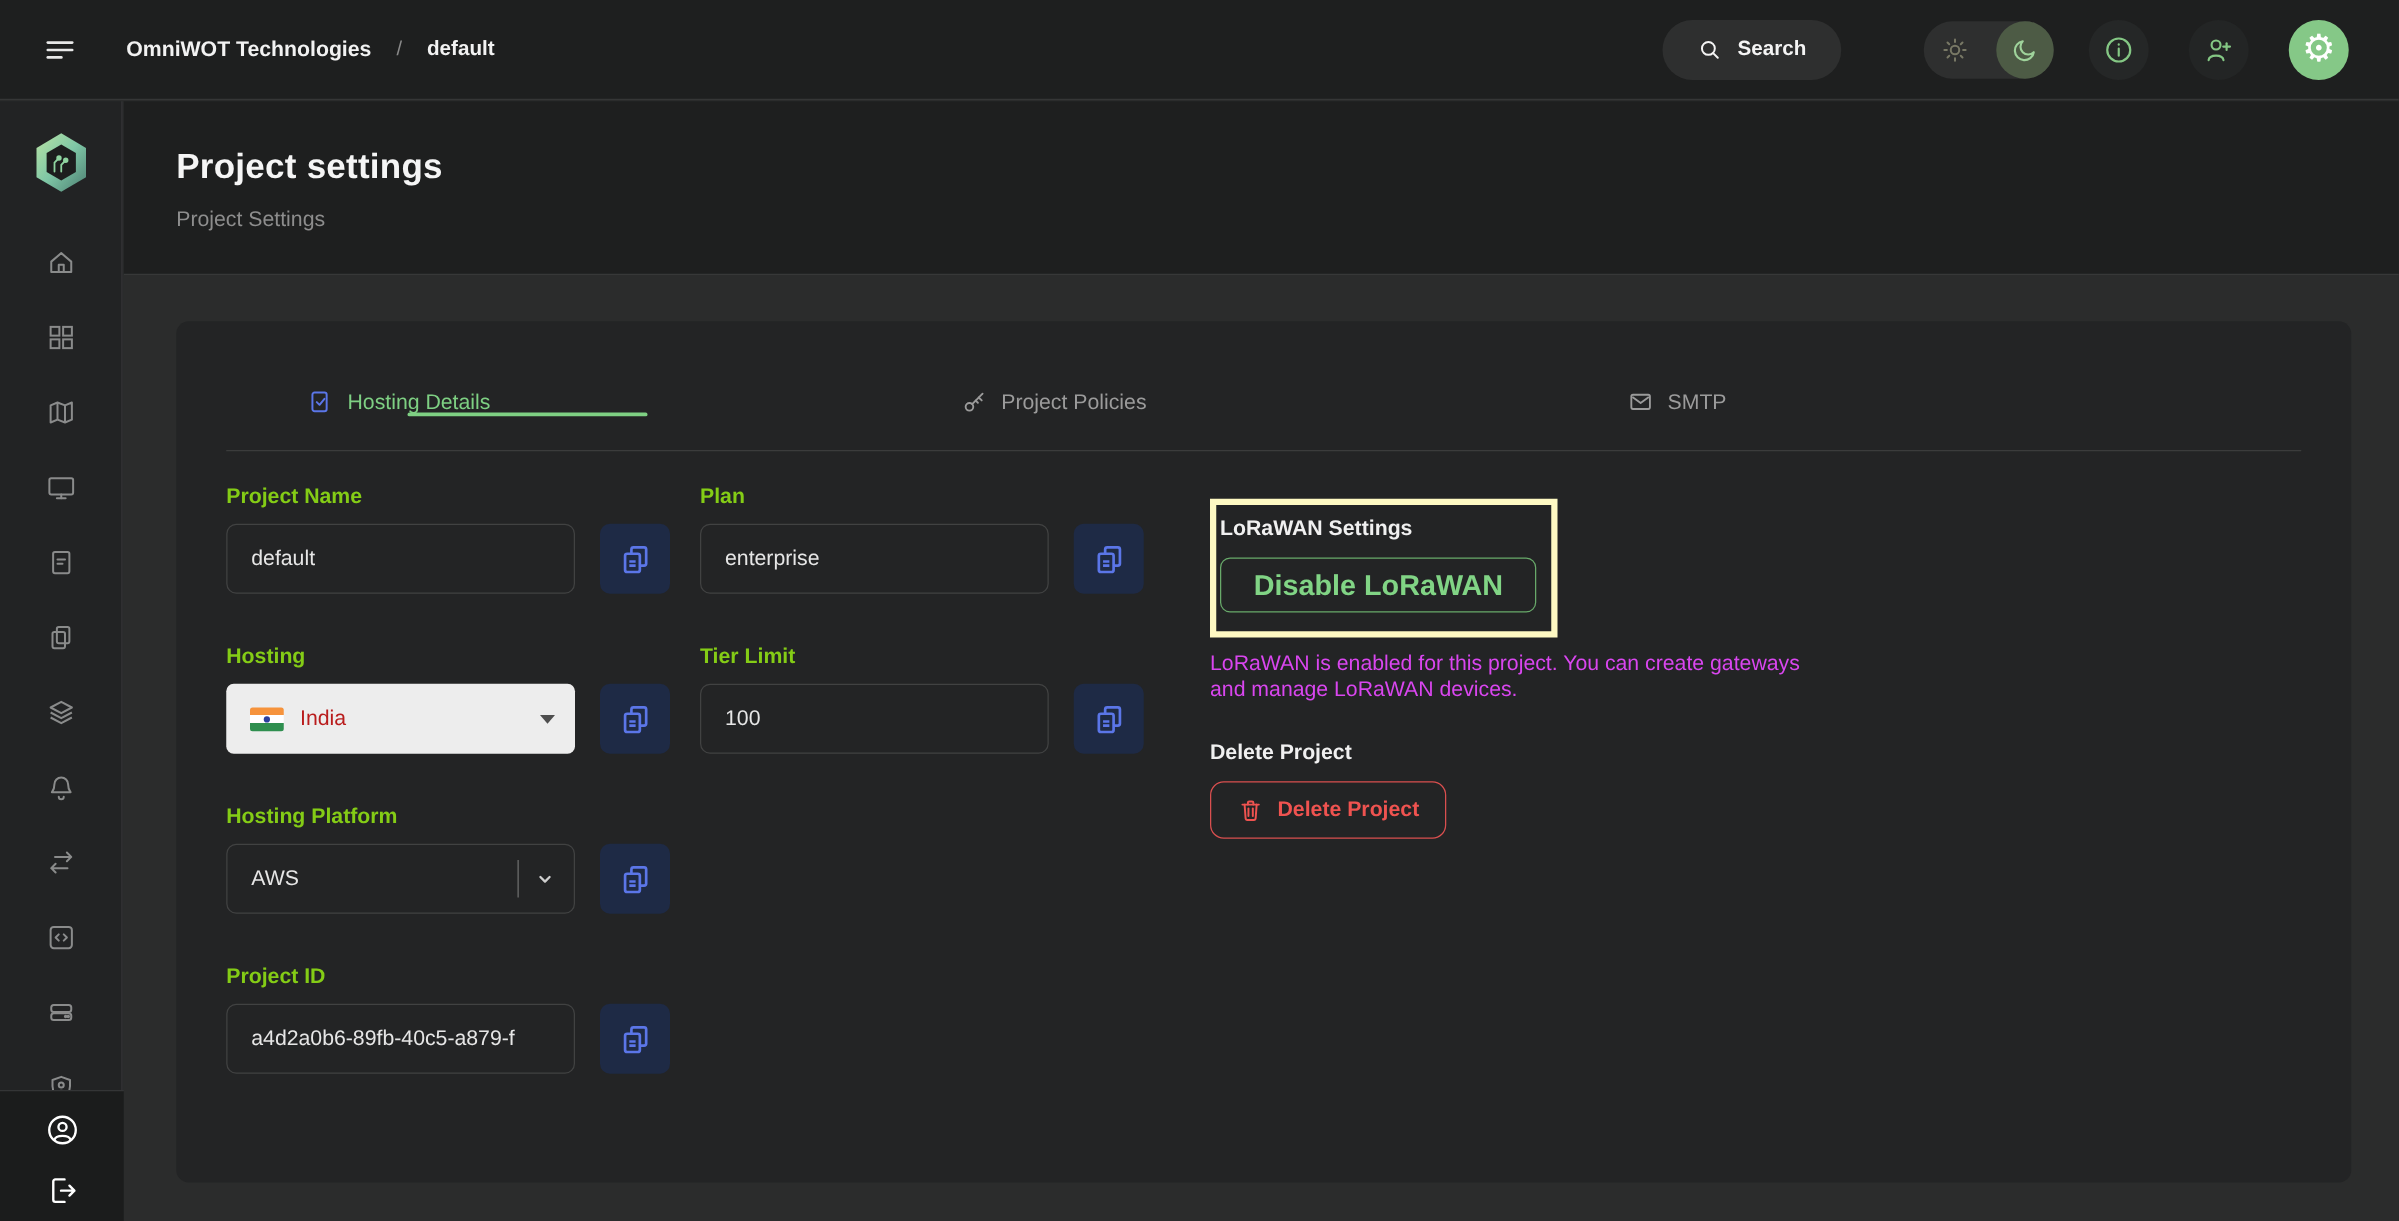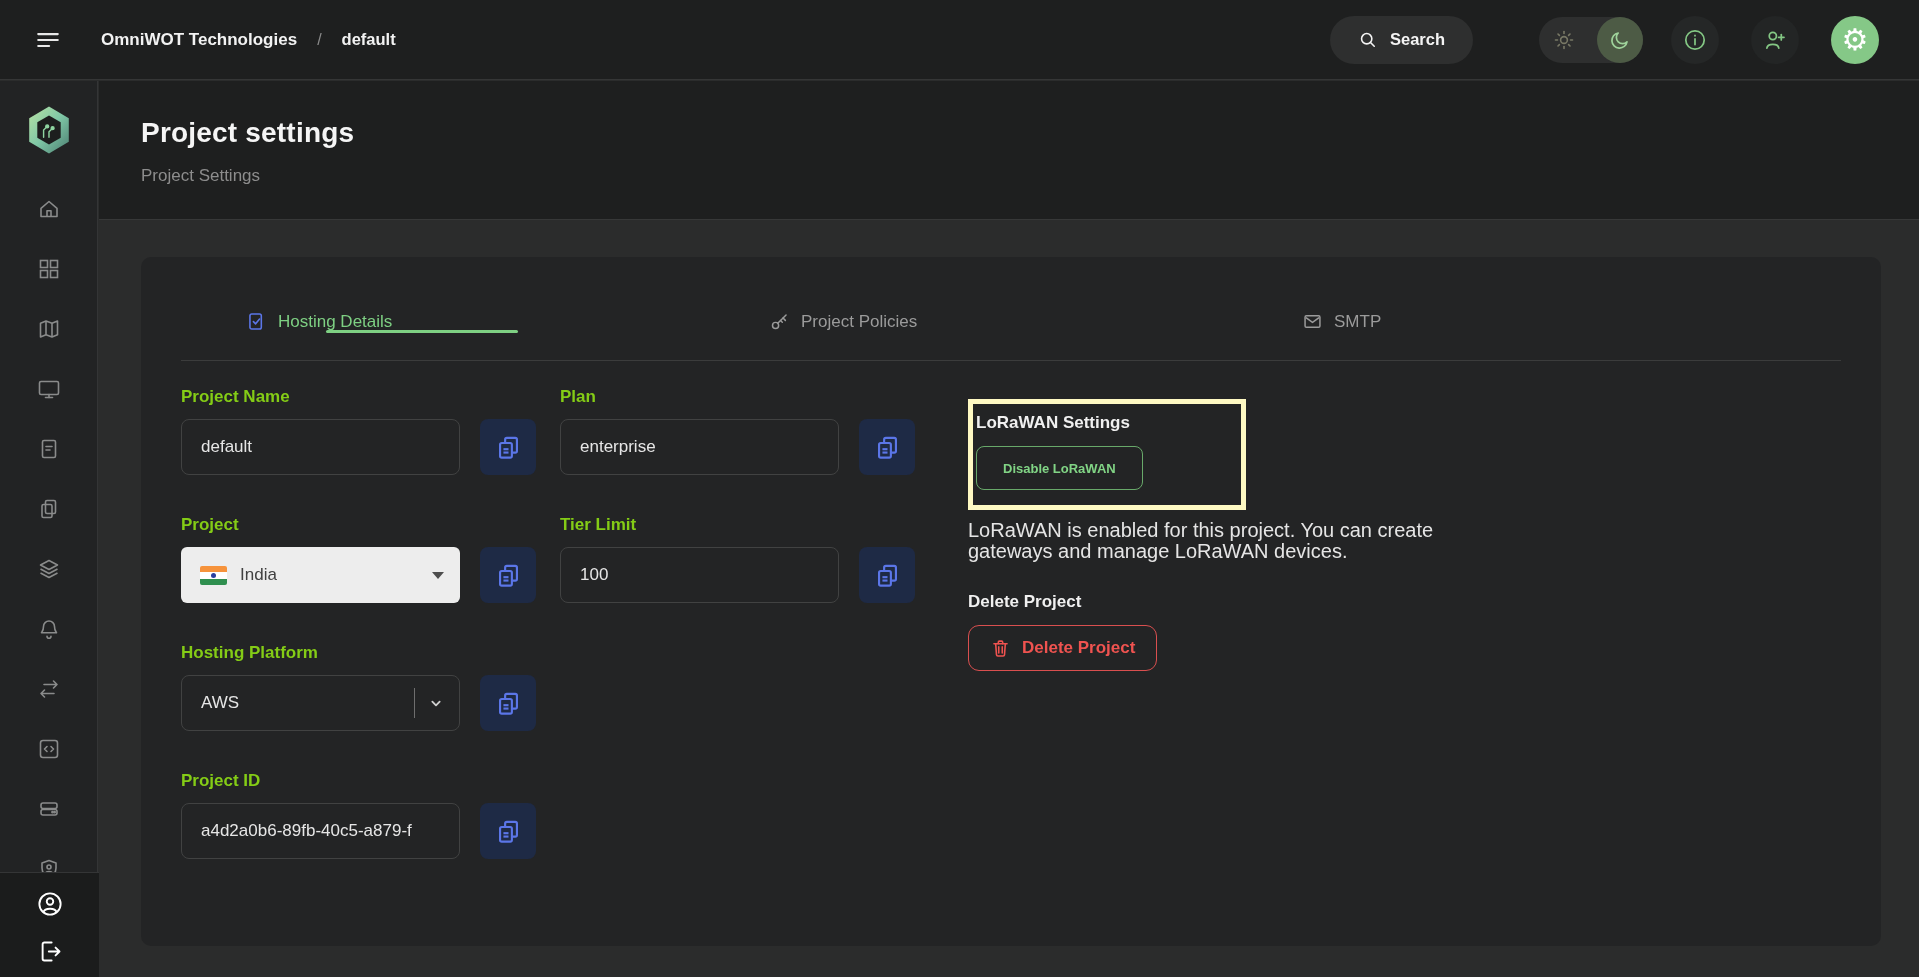--- a/index.html
+++ b/index.html
@@ -75,37 +75,37 @@
                 font-family:"Liberation Sans", sans-serif; outline:none; }
   .copy-btn { width:56px; height:56px; border-radius:8px; background:#1e2a45; border:none;
               display:flex; align-items:center; justify-content:center; cursor:pointer; flex:none; }
 
   .select-box { width:279px; height:56px; border-radius:6px; background:#ededed;
                 display:flex; align-items:center; padding:0 16px 0 19px; cursor:pointer; }
   .flag { position:relative; width:27px; height:19px; border-radius:2px; flex:none;
           background:linear-gradient(#f6933c 33.3%, #ffffff 33.3% 66.6%, #2f8f4f 66.6%); }
   .flag::after { content:""; position:absolute; left:11px; top:7px; width:5px; height:5px;
                  border-radius:50%; background:#2b3f9e; }
-  .select-value { color:#404040; font-size:17px; margin-left:13px; }
+  .select-value { color:#b91c1c; font-size:17px; margin-left:13px; }
   .select-caret { margin-left:auto; width:0; height:0; border-left:6px solid transparent;
                   border-right:6px solid transparent; border-top:7px solid #4e4e4e; }
 
   .select-dark { width:279px; height:56px; border-radius:8px; border:1px solid #414242;
                  display:flex; align-items:center; padding:0 12px 0 19px; cursor:pointer; }
   .select-dark .select-value { color:#e6e6e6; margin-left:0; }
   .vline { width:1px; height:30px; background:#6e6e6e; margin-left:auto; margin-right:10px; }
 
   
   .highlight-box { width:278px; border:5px solid #fef9c3; padding:9px 0 15px 3px; margin-top:12px; }
   .lorawan-heading { color:#f0f0f0; font-size:17px; font-weight:bold; }
   .disable-btn { margin-top:13px; height:44px; padding:0 26px; background:transparent;
                  border:1.5px solid #68a96a; border-radius:8px; color:#81d485;
-                 font-size:13px; font-weight:bold; cursor:pointer;
+                 font-size:23px; font-weight:bold; cursor:pointer;
                  font-family:"Liberation Sans", sans-serif; }
-  .lorawan-desc { margin-top:10px; width:478px; color:#e5e5e5; font-size:20px; line-height:21px; }
+  .lorawan-desc { margin-top:10px; width:478px; color:#d946ef; font-size:17px; line-height:21px; }
   .delete-heading { margin-top:30px; color:#f0f0f0; font-size:17px; font-weight:bold; }
   .delete-btn { margin-top:13px; height:46px; padding:0 21px; background:transparent;
                 border:1.5px solid #d94f4f; border-radius:11px; color:#ef5350;
                 font-size:17px; font-weight:bold; display:flex; align-items:center; gap:11px;
                 cursor:pointer; font-family:"Liberation Sans", sans-serif; }
 </style>
 </head>
 <body>
 
 <header class="topbar">
@@ -335,21 +335,21 @@
             <svg width="27" height="27" viewBox="0 0 24 24" fill="none" stroke="#5b76e8" stroke-width="1.9" stroke-linejoin="round">
                 <rect x="9" y="3.5" width="10.5" height="13" rx="1.5"></rect>
                 <rect x="4.5" y="8" width="10.5" height="13" rx="1.5" fill="#1e2a45"></rect>
                 <line x1="7.5" y1="13.5" x2="12" y2="13.5"></line>
                 <line x1="7.5" y1="16.5" x2="12" y2="16.5"></line>
               </svg>
           </button>
         </div>
       </div>
       <div class="field">
-        <div class="field-label">Project</div>
+        <div class="field-label">Hosting</div>
         <div class="field-row">
           <div class="select-box">
             <div class="flag"></div>
             <span class="select-value">India</span>
             <div class="select-caret"></div>
           </div>
           <button class="copy-btn">
             <svg width="27" height="27" viewBox="0 0 24 24" fill="none" stroke="#5b76e8" stroke-width="1.9" stroke-linejoin="round">
                 <rect x="9" y="3.5" width="10.5" height="13" rx="1.5"></rect>
                 <rect x="4.5" y="8" width="10.5" height="13" rx="1.5" fill="#1e2a45"></rect>

